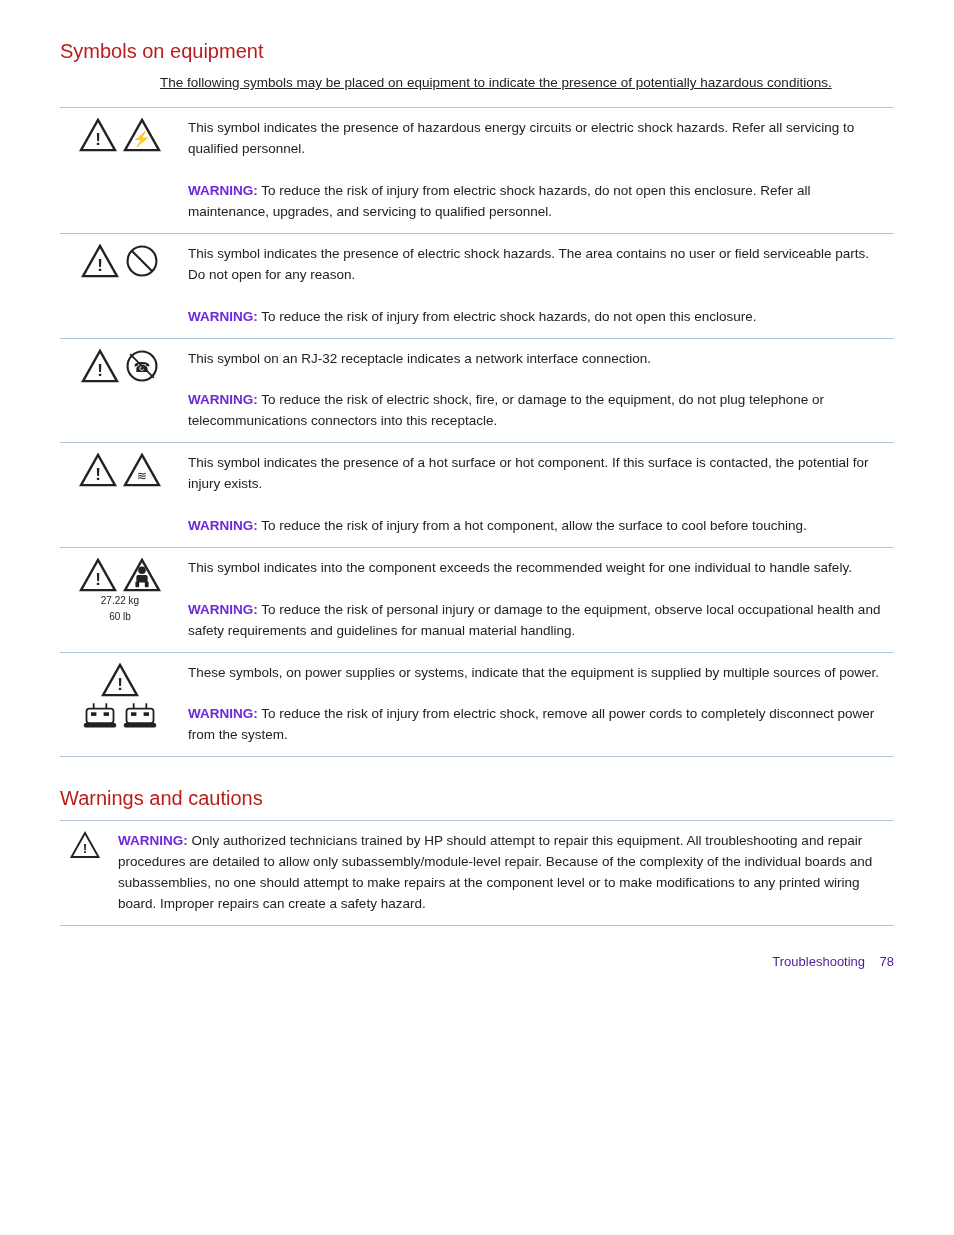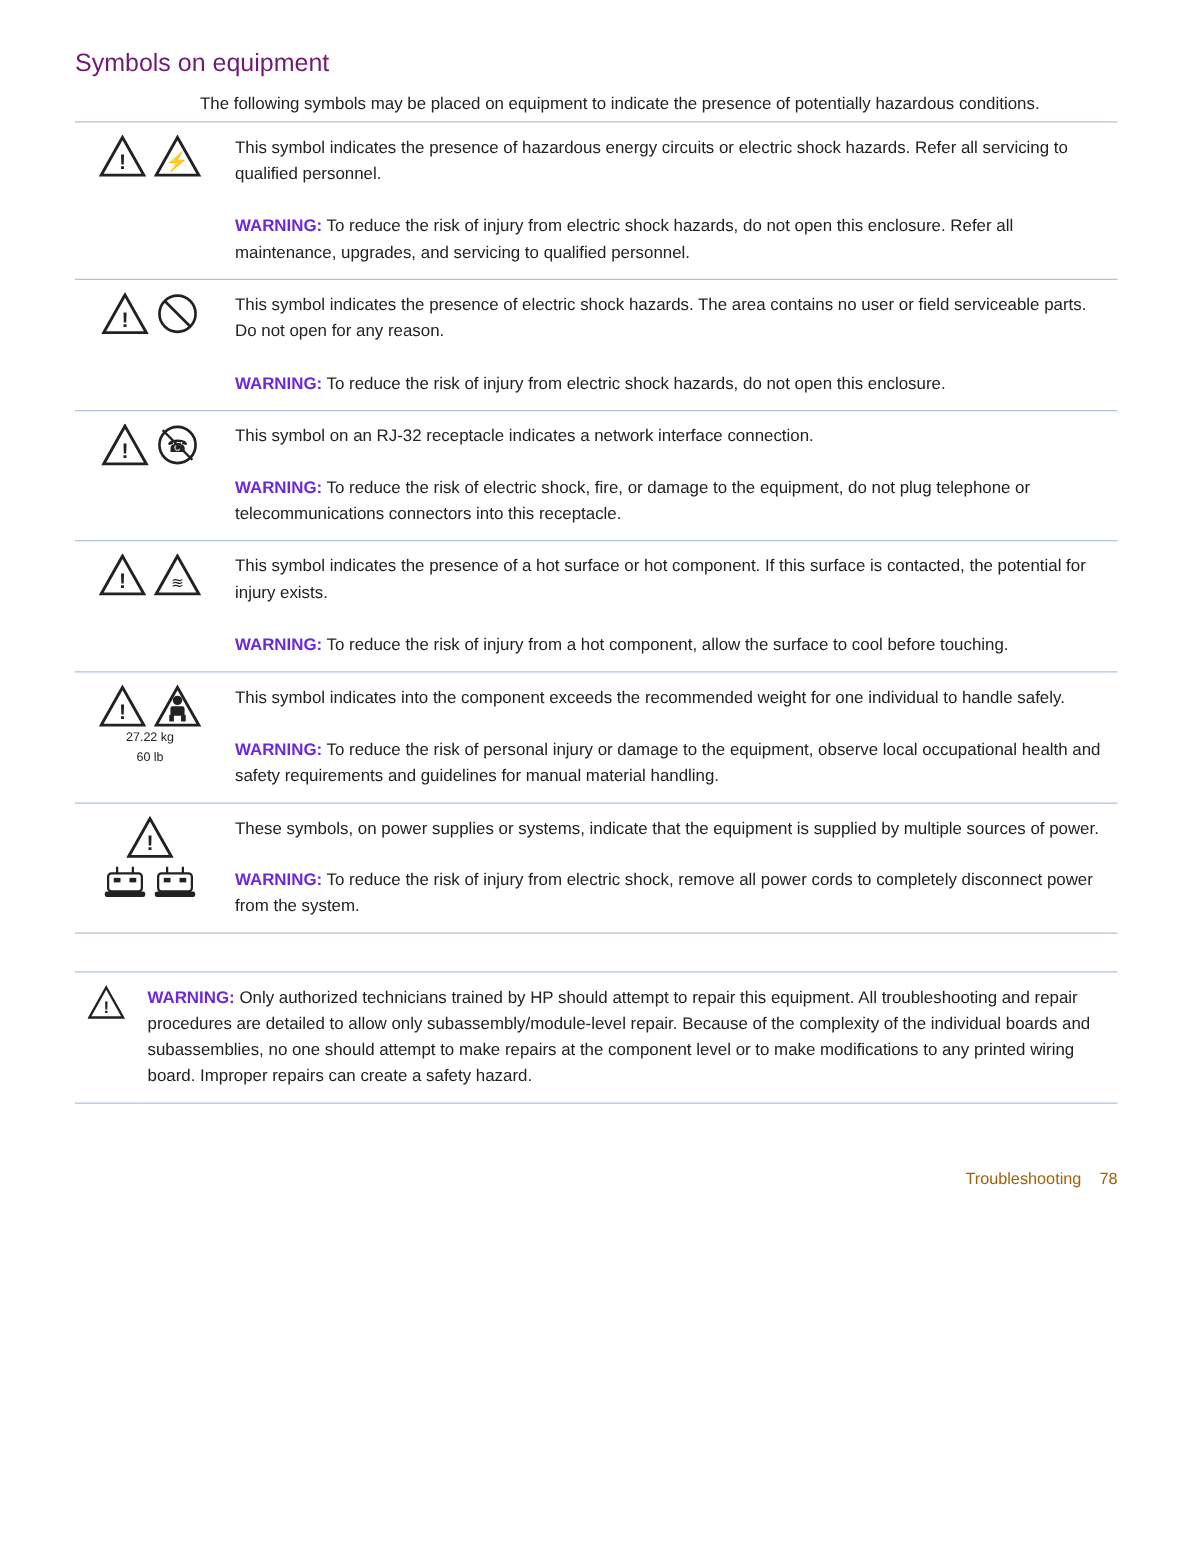--- a/index.html
+++ b/index.html
@@ -5,29 +5,30 @@
     * { margin: 0; padding: 0; box-sizing: border-box; }
     body {
       font-family: Arial, Helvetica, sans-serif;
       font-size: 13.5px;
       color: #222;
       background: #fff;
       padding: 40px 60px 40px 60px;
       max-width: 954px;
     }
     .section-title {
-      color: #701a75;
+      color: #b91c1c;
       font-size: 20px;
       font-weight: normal;
       margin-bottom: 10px;
     }
     .section-intro {
-      margin-bottom: 4px;
+      margin-bottom: 14px;
       line-height: 1.5;
       margin-left: 100px;
+      text-decoration: underline;
     }
     .symbol-table {
       width: 100%;
       border-collapse: collapse;
       margin-bottom: 30px;
     }
     .symbol-table td {
       border-top: 1px solid #b0c4d8;
       vertical-align: top;
       padding: 10px 8px;
@@ -59,23 +60,23 @@
       text-align: center;
       margin-top: 2px;
       line-height: 1.4;
     }
     
     svg {
       display: inline-block;
     }
     .footer {
       text-align: right;
-      color: #a16207;
+      color: #4c1d95;
       font-size: 13px;
-      margin-top: 52px;
+      margin-top: 28px;
     }
     .warnings-section {
       margin-top: 10px;
     }
     .warnings-table {
       width: 100%;
       border-collapse: collapse;
       margin-top: 10px;
     }
     .warnings-table td {
@@ -239,20 +240,21 @@
     </td>
     <td class="text-cell">
       <span>These symbols, on power supplies or systems, indicate that the equipment is supplied by multiple sources of power.</span><br><br>
       <span class="warning-label">WARNING:</span> <span>To reduce the risk of injury from electric shock, remove all power cords to completely disconnect power from the system.</span>
     </td>
   </tr>
 </tbody>
   </table>
 
 <div class="warnings-section">
+  <h2 class="section-title">Warnings and cautions</h2>
   <table class="warnings-table">
     <tbody>
         <tr>
       <td class="warn-icon-cell">
         <svg width="30" height="28" viewBox="0 0 40 36">
           <polygon points="20,2 38,34 2,34" fill="none" stroke="#222" stroke-width="2.5"></polygon>
           <text x="20" y="29" text-anchor="middle" font-size="18" font-weight="bold" fill="#222">!</text>
         </svg>
       </td>
       <td class="text-cell">

